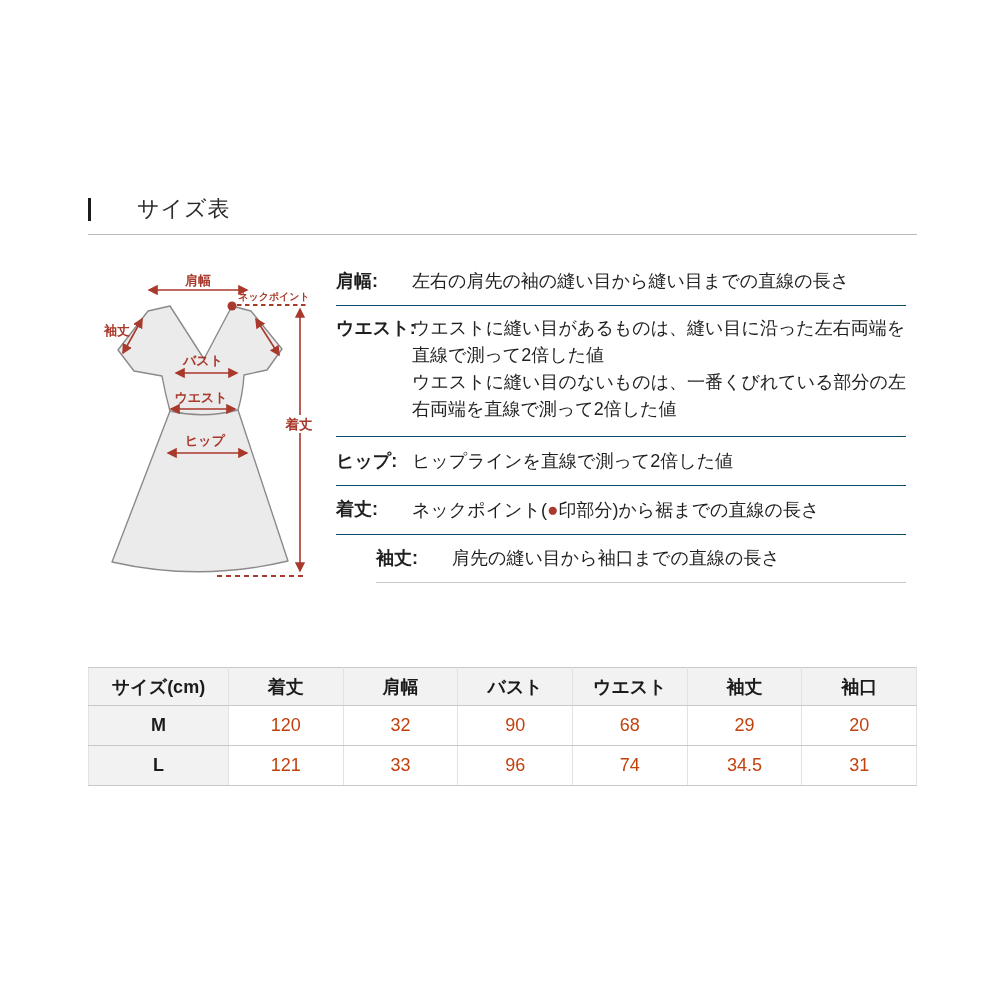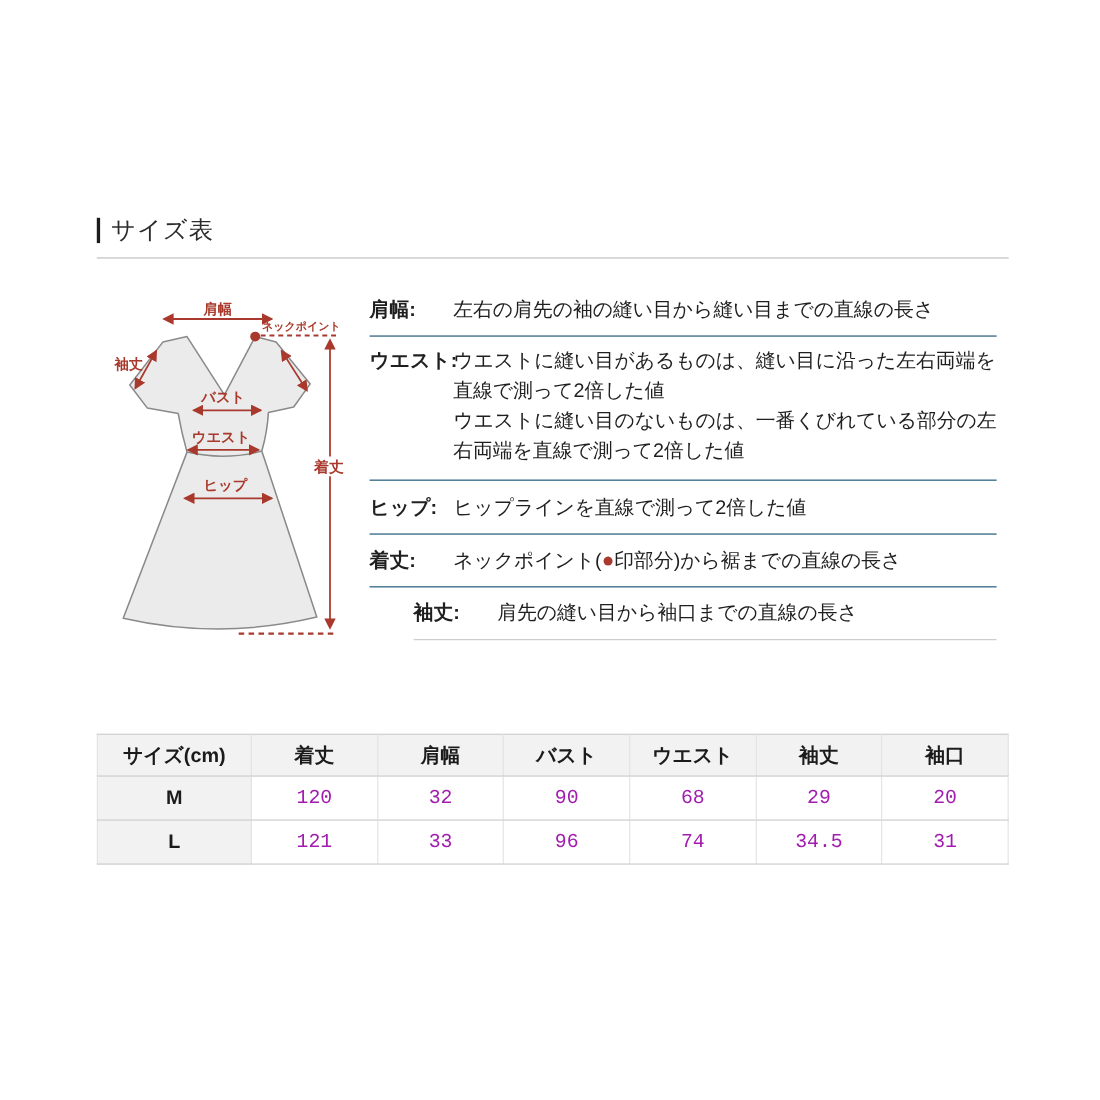--- a/index.html
+++ b/index.html
@@ -4,21 +4,21 @@
 <style>
   * { margin:0; padding:0; box-sizing:border-box; }
   html,body { background:#fff; }
   body {
     width:1000px; height:1000px; position:relative; overflow:hidden;
     font-family:"Liberation Sans", sans-serif; color:#222;
   }
   .page { position:absolute; inset:0; }
 
   
-  .sec-header { position:absolute; left:88px; top:194px; display:flex; align-items:center; }
+  .sec-header { position:absolute; left:88px; top:194px; display:flex; align-items:center;gap:36px; }
   .title-bar { display:inline-block; width:3px; height:23px; background:#1c1c1c; margin-right:10px; }
   .sec-title { font-size:22px; font-weight:400; color:#2b2b2b; letter-spacing:1px; }
   .title-rule { position:absolute; left:88px; top:234px; width:829px; height:0; border-top:1px solid #b9b9b9; }
 
   
   .diagram { position:absolute; left:90px; top:260px; width:242px; height:334px; }
   .diagram svg text { font-family:"Liberation Sans", sans-serif; font-weight:bold; fill:#a8392c; }
 
   
   .definitions { position:absolute; left:336px; top:262px; width:570px; }
@@ -42,21 +42,21 @@
   }
   .size-table col.c-first { width:140px; }
   .size-table th, .size-table td {
     border-left:1px solid #e2e2e2; border-right:1px solid #e2e2e2;
     border-top:1px solid #c9c9c9; border-bottom:1px solid #c9c9c9;
     padding:0; vertical-align:middle;
   }
   .size-table thead th { background:#f2f2f2; font-weight:700; height:38px; color:#1b1b1b; }
   .size-table tbody tr { height:40px; }
   .size-table tbody th { background:#f2f2f2; font-weight:700; color:#1b1b1b; }
-  .size-table tbody td { background:#fff; font-weight:400; color:#a21caf;font-family:Liberation Mono, monospace; }
+  .size-table tbody td { background:#fff; font-weight:400; color:#c2410c; }
 </style>
 </head>
 <body>
 
 <div class="page">
 
   <div class="sec-header">
     <span class="title-bar"></span>
     <span class="sec-title">サイズ表</span>
   </div>

